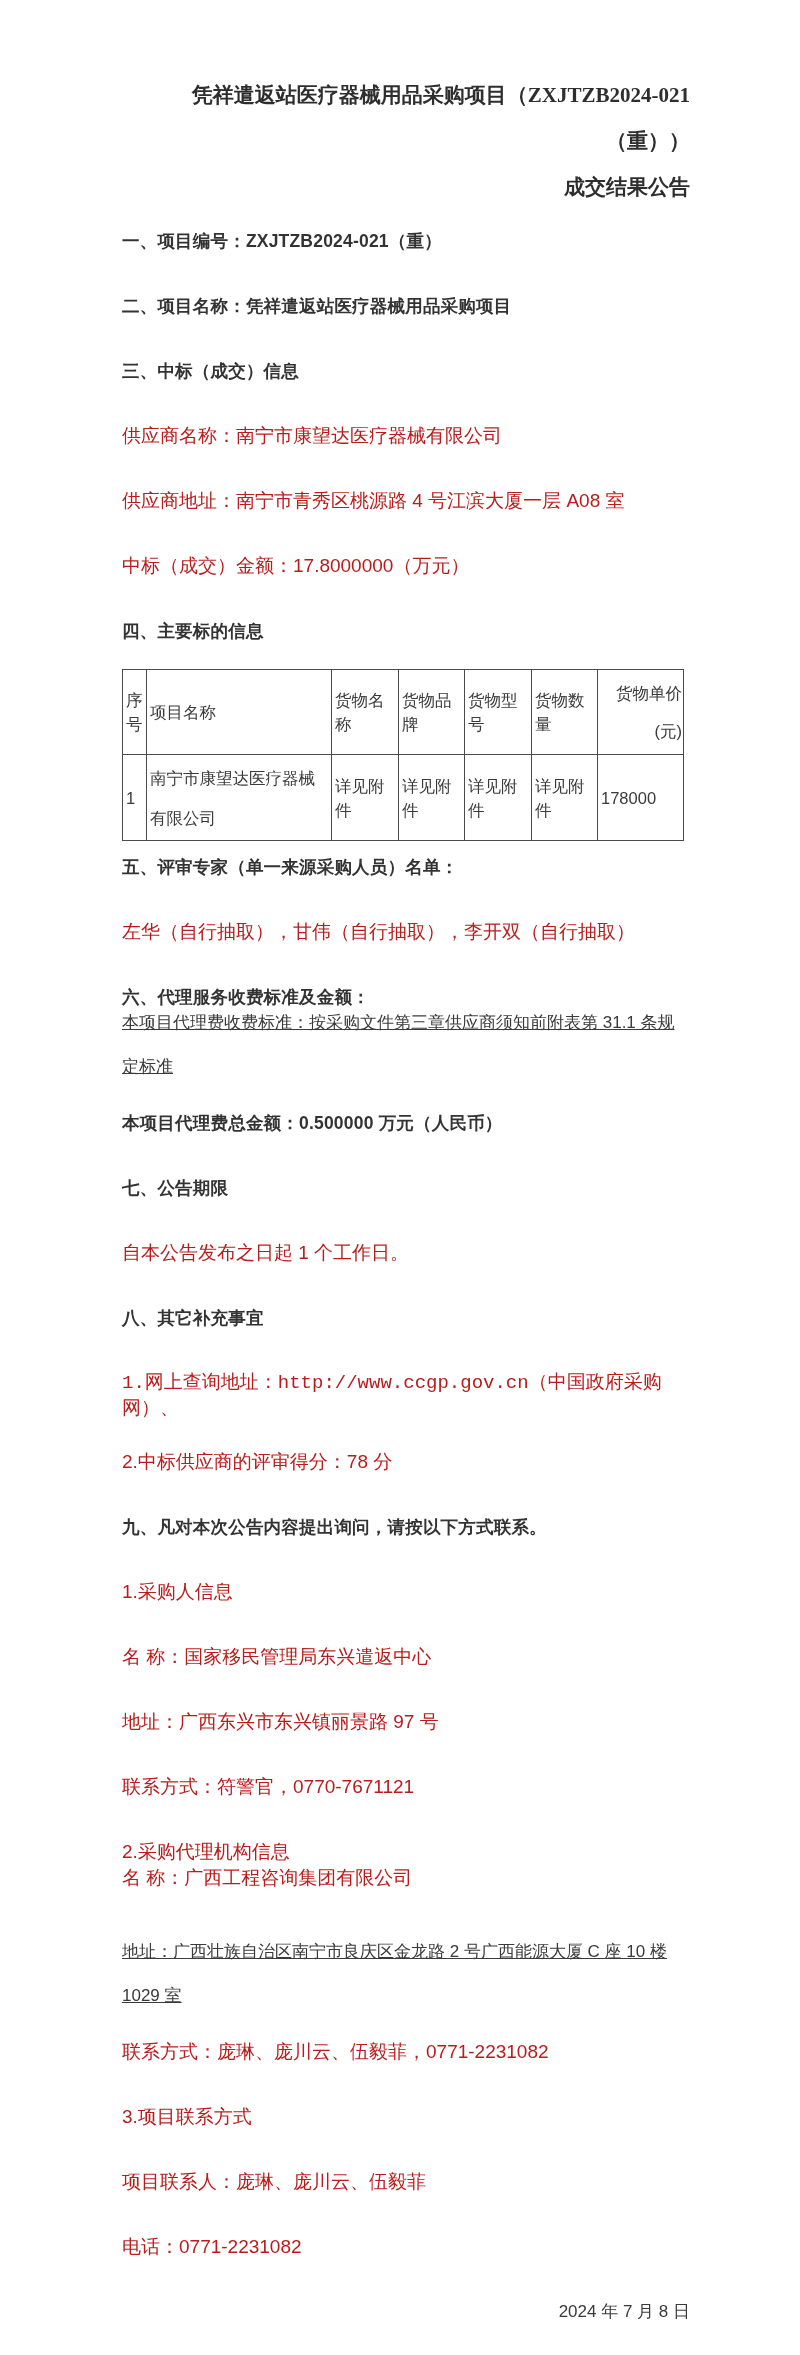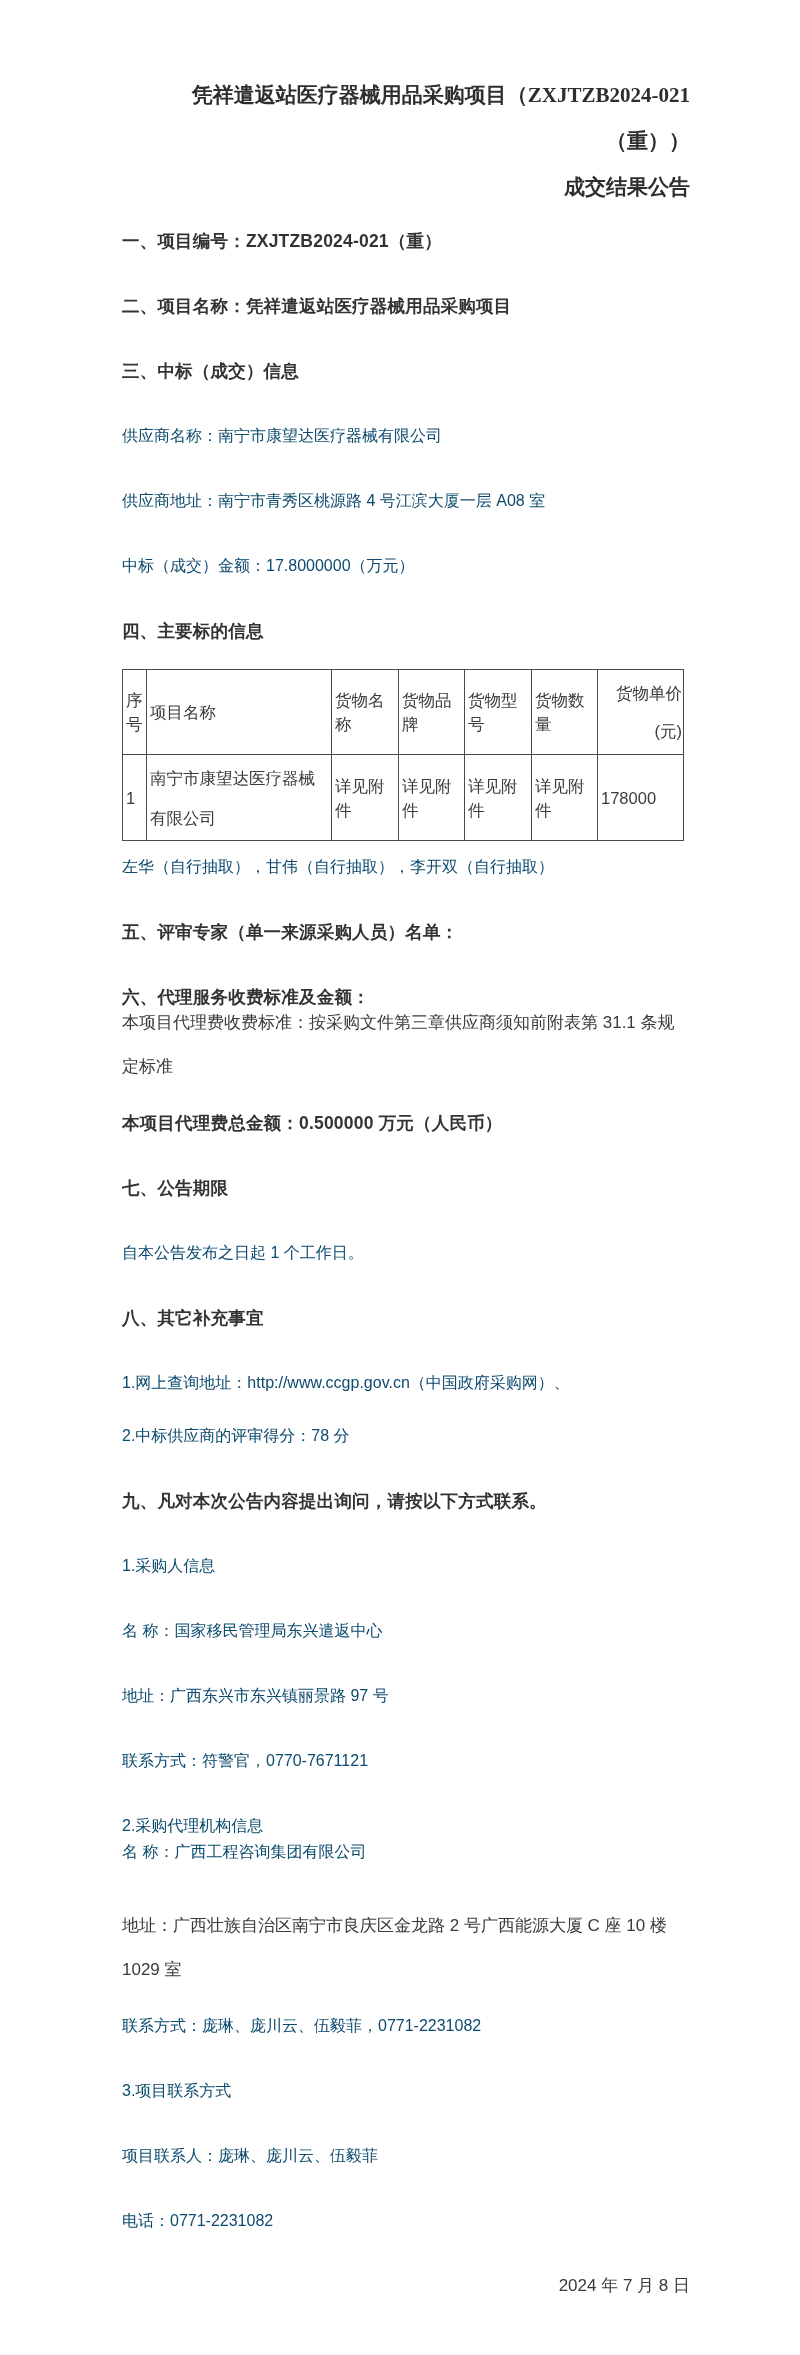--- a/index.html
+++ b/index.html
@@ -20,39 +20,40 @@
     font-size: 21px;
     font-weight: 600;
     color: #2e2e2e;
     text-align: right;
     line-height: 46px;
     margin: 0;
   }
   .doc-title.second { margin-bottom: 18px; }
   
   .line {
-    font-size: 16px;
+    font-size: 19px;
     line-height: 26px;
     margin: 0 0 39px 0;
-    color: #0c4a6e;
+    color: #b91c1c;
   }
   .heading {
     font-weight: 700;
     color: #333333;
     font-size: 17.5px;
     letter-spacing: 0.2px;
   }
   .tight { margin-bottom: 0; }
   .mb25 { margin-bottom: 25px; }
-  .mb27 { margin-bottom: 27px; }
+  .mb27 { margin-bottom: 27px; font-family: Liberation Mono, monospace; }
   .para {
     font-size: 17px;
     line-height: 44px;
     margin: 0 0 21px 0;
     color: #3a3a3a;
+    text-decoration: underline;
   }
   .para.after-tight { margin-top: -9px; }
   
   table.info-table {
     border-collapse: collapse;
     table-layout: fixed;
     width: 561px;
     margin: 0 8px 13px 0;
     color: #3a3a3a;
   }
@@ -127,23 +128,23 @@
       <td class="supplier">南宁市康望达医疗器械有限公司</td>
       <td>详见附件</td>
       <td>详见附件</td>
       <td>详见附件</td>
       <td>详见附件</td>
       <td>178000</td>
     </tr>
   </tbody>
     </table>
 
+  <p class="line heading">五、评审专家（单一来源采购人员）名单：</p>
+
   <p class="line">左华（自行抽取），甘伟（自行抽取），李开双（自行抽取）</p>
-
-  <p class="line heading">五、评审专家（单一来源采购人员）名单：</p>
 
   <p class="line heading tight">六、代理服务收费标准及金额：</p>
 
   <p class="para after-tight">本项目代理费收费标准：按采购文件第三章供应商须知前附表第 31.1 条规定标准</p>
 
   <p class="line heading">本项目代理费总金额：0.500000 万元（人民币）</p>
 
   <p class="line heading">七、公告期限</p>
 
   <p class="line">自本公告发布之日起 1 个工作日。</p>

